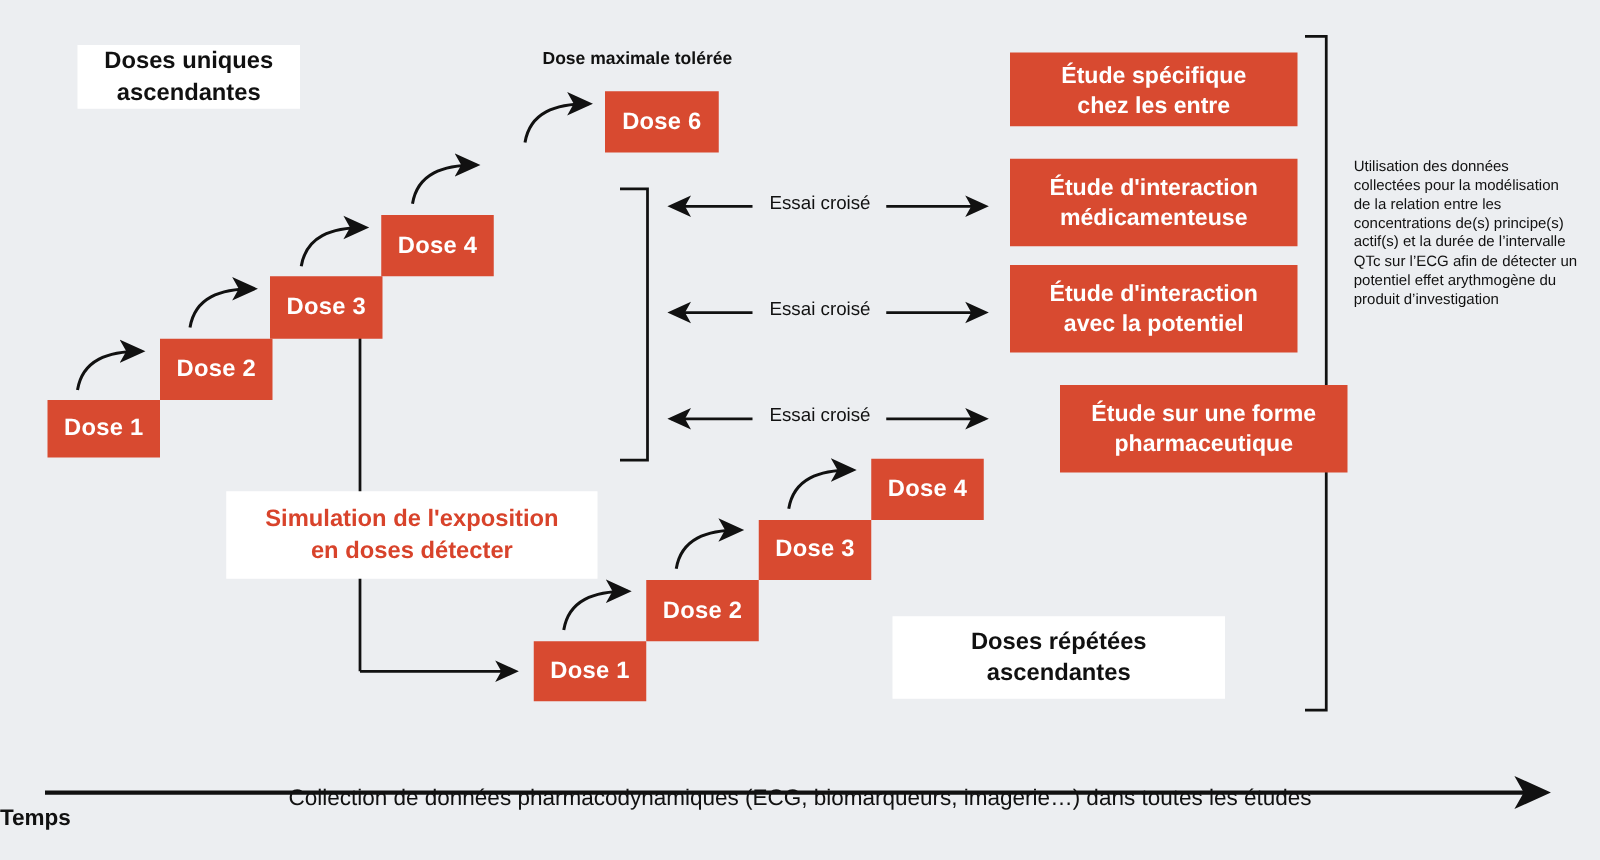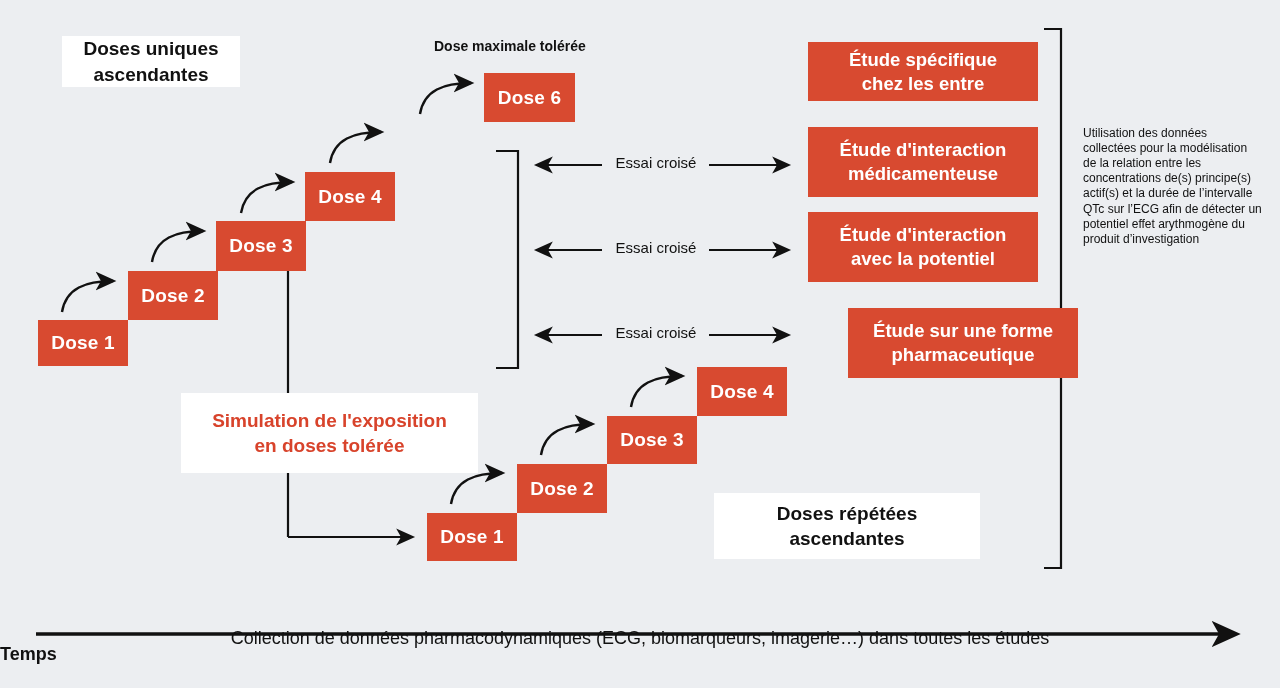--- a/index.html
+++ b/index.html
@@ -196,24 +196,24 @@
     </span>
   </div>
 
   <div class="white-label" style="left:62px; top:36px; width:178px; height:51px;">
     <span>
       <span>Doses uniques</span><br>
       <span>ascendantes</span>
     </span>
   </div>
 
-  <div class="white-label red-text" style="left:181px; top:393px; width:297px; height:80px;">
+  <div class="white-label red-text" style="left:181px; top:393px; width:297px; height:70px;">
     <span>
       <span>Simulation de l'exposition</span><br>
-      <span>en doses tolérée</span>
+      <span>en doses détecter</span>
     </span>
   </div>
 
   <div class="white-label" style="left:714px; top:493px; width:266px; height:66px;">
     <span>
       <span>Doses répétées</span><br>
       <span>ascendantes</span>
     </span>
   </div>
 

